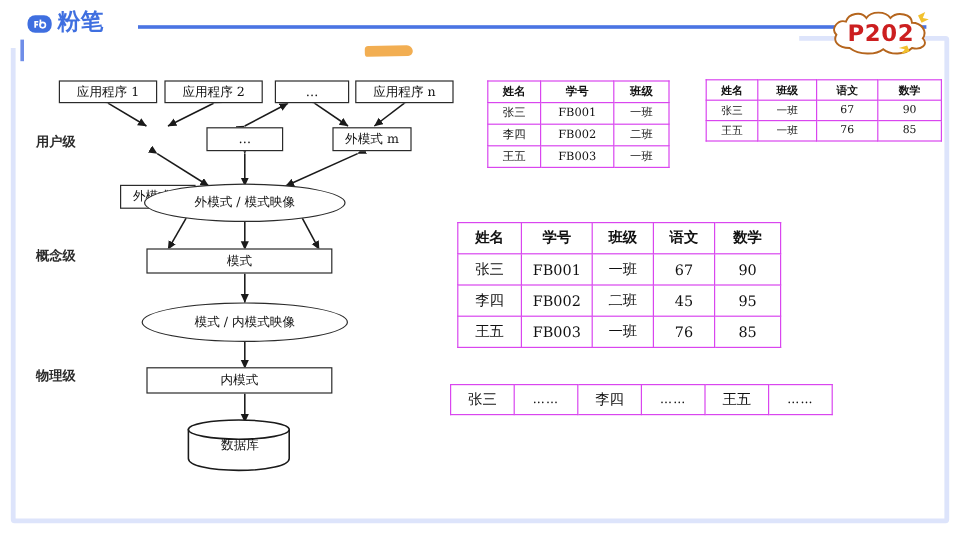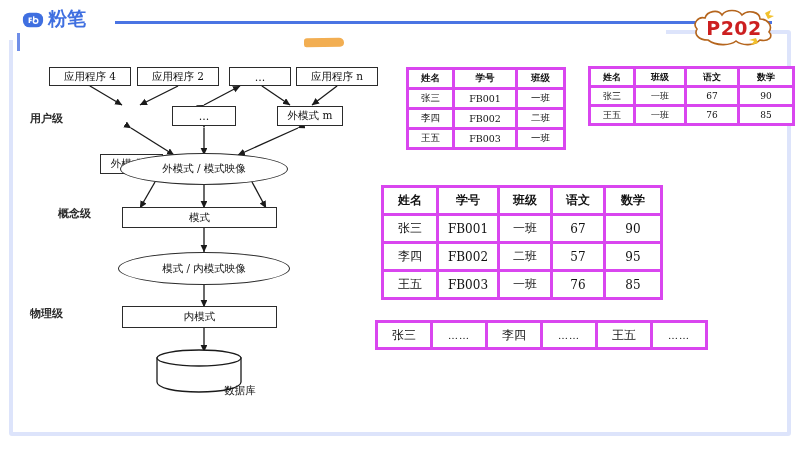--- a/index.html
+++ b/index.html
@@ -93,21 +93,21 @@
     font-family:"DejaVu Serif","Liberation Serif",serif;
     font-size:10.5px;color:#111;
   }
 
   
   table.t{
     position:absolute;border-collapse:collapse;background:#fff;
     font-family:"DejaVu Serif","Liberation Serif",serif;
   }
   table.t td,table.t th{
-    border:3px solid #d946ef;text-align:center;color:#111;
+    border:1px solid #d946ef;text-align:center;color:#111;
     font-weight:normal;padding:0;
   }
   table.t th{font-weight:bold;}
 
   #tbl-basic{left:406px;top:67px;font-size:9.5px;}
   #tbl-basic td,#tbl-basic th{height:17px;}
   #tbl-basic .c0{width:43px;}
   #tbl-basic .c1{width:60px;}
   #tbl-basic .c2{width:45px;}
 
@@ -193,45 +193,45 @@
 
         <line x1="204" y1="228" x2="204" y2="252"></line>
 
         <line x1="204" y1="285" x2="204" y2="307"></line>
 
         <line x1="204" y1="328" x2="204" y2="352"></line>
       </g>
     </svg>
 
     <div class="lvl" style="left:14px;top:111px;">用户级</div>
-    <div class="lvl" style="left:14px;top:206px;margin-left:28px;">概念级</div>
+    <div class="lvl" style="left:14px;top:206px;">概念级</div>
     <div class="lvl" style="left:14px;top:306px;">物理级</div>
 
-    <div class="node" style="left:49px;top:67px;width:82px;height:19px;">应用程序 4</div>
+    <div class="node" style="left:49px;top:67px;width:82px;height:19px;">应用程序 1</div>
     <div class="node" style="left:137px;top:67px;width:82px;height:19px;">应用程序 2</div>
     <div class="node" style="left:229px;top:67px;width:62px;height:19px;">…</div>
     <div class="node" style="left:296px;top:67px;width:82px;height:19px;">应用程序 n</div>
 
     <div class="node" style="left:100px;top:106px;width:63px;height:20px;margin-top:48px;">外模式 1</div>
     <div class="node" style="left:172px;top:106px;width:64px;height:20px;">…</div>
     <div class="node" style="left:265px;top:106px;width:66px;height:20px;margin-left:12px;">外模式 m</div>
 
     <div class="node ell" style="left:120px;top:153px;width:168px;height:32px;">外模式 / 模式映像</div>
 
     <div class="node" style="left:122px;top:207px;width:155px;height:21px;">模式</div>
 
     <div class="node ell" style="left:118px;top:252px;width:172px;height:33px;">模式 / 内模式映像</div>
 
     <div class="node" style="left:122px;top:306px;width:155px;height:22px;">内模式</div>
 
     <svg style="position:absolute;left:155px;top:348px;" width="90" height="46">
       <path d="M2 10 L2 34 C2 40 20 44 44 44 C68 44 86 40 86 34 L86 10 Z" fill="#fff" stroke="#1a1a1a" stroke-width="1.3"></path>
       <ellipse cx="44" cy="10" rx="42" ry="8" fill="#fff" stroke="#1a1a1a" stroke-width="1.3"></ellipse>
     </svg>
-    <div class="cyl-label" style="left:157px;top:384px;padding-left:40px;">数据库</div>
+    <div class="cyl-label" style="left:157px;top:364px;">数据库</div>
   </div>
 
   <table class="t" id="tbl-basic">
     <tbody>
         <tr>
       <th class="c0">姓名</th>
       <th class="c1">学号</th>
       <th class="c2">班级</th>
     </tr>
     <tr>
@@ -288,21 +288,21 @@
       <td>张三</td>
       <td>FB001</td>
       <td>一班</td>
       <td>67</td>
       <td>90</td>
     </tr>
     <tr>
       <td>李四</td>
       <td>FB002</td>
       <td>二班</td>
-      <td>57</td>
+      <td>45</td>
       <td>95</td>
     </tr>
     <tr>
       <td>王五</td>
       <td>FB003</td>
       <td>一班</td>
       <td>76</td>
       <td>85</td>
     </tr>
   </tbody>

